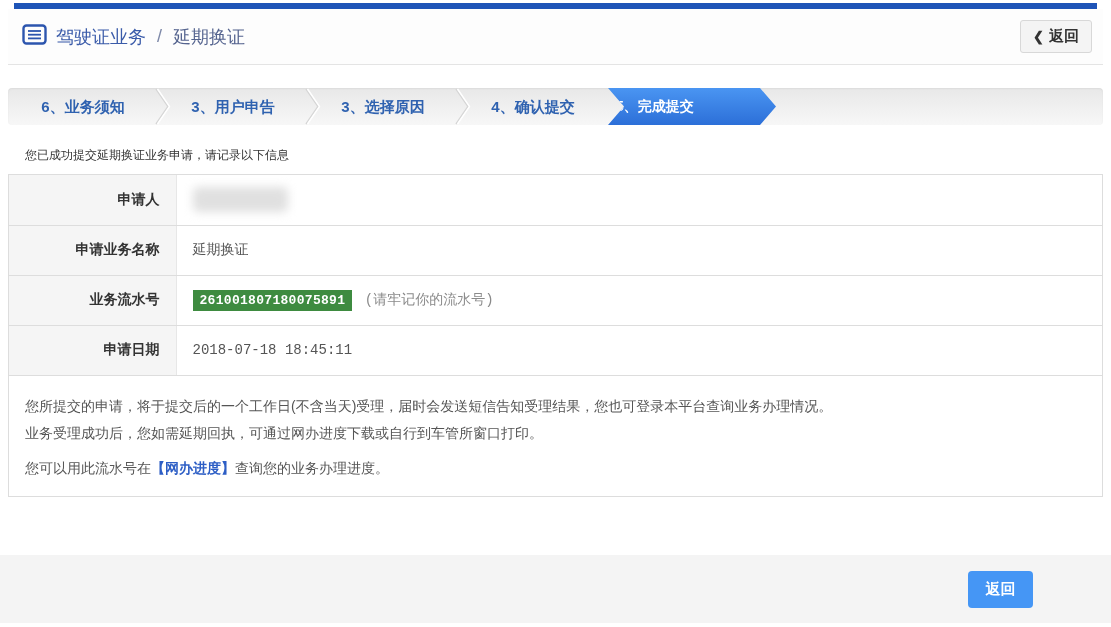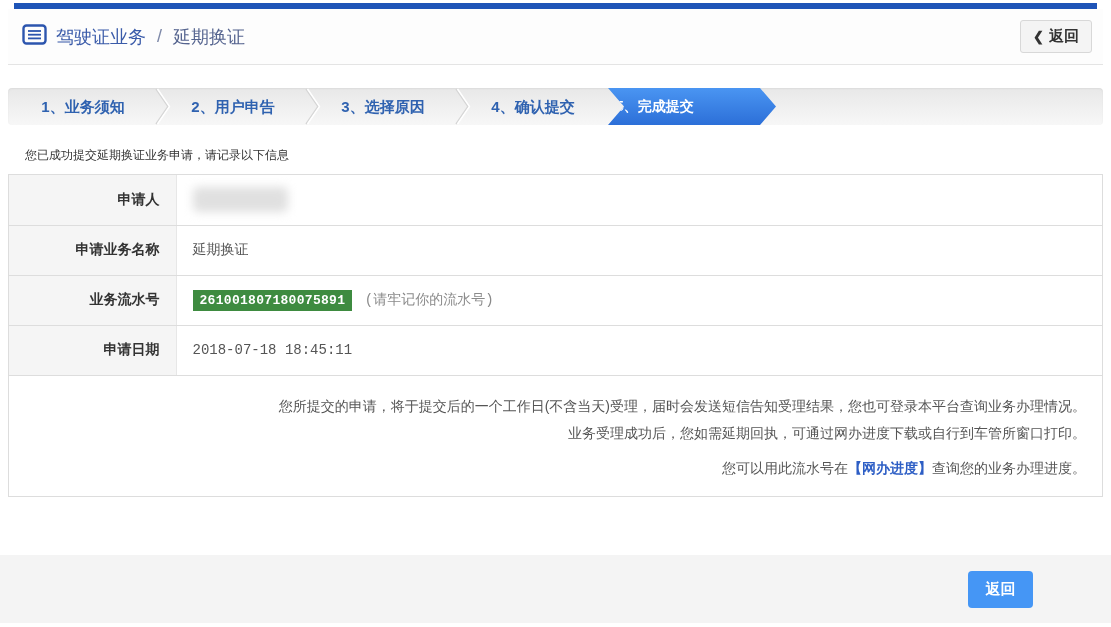--- a/index.html
+++ b/index.html
@@ -48,21 +48,21 @@
     border-bottom:1px solid #ddd; border-right:1px solid #e7e7e7; }
   .info-table td { height:50px; padding-left:16px; font-size:14px; color:#555;
     border-bottom:1px solid #ddd; vertical-align:middle; }
   .redacted { width:95px; height:25px; background:#e0e0e0; border-radius:5px;
     filter:blur(5px); }
   .serial-badge { display:inline-block; background:var(--serial-green,#3e8b40);
     color:#fff; font-weight:bold; font-size:13px; padding:3px 7px; letter-spacing:0.3px; }
   .serial-note { color:#8a8a8a; margin-left:4px; }
 
   .notes { padding:17px 16px 14px; font-size:14px; color:#555; }
-  .notes p { line-height:27px;text-align:right; }
+  .notes p { line-height:27px; }
   .progress-note { margin-top:8px; }
   .progress-link { color:var(--link-blue,#2d5ec5); font-weight:bold; text-decoration:none;
     cursor:pointer; }
 
   
   .footer-band { position:absolute; left:0; right:0; top:552px; height:68px;
     background:#f4f4f4; }
   .return-btn { position:absolute; right:78px; top:16px; width:65px; height:37px;
     background:var(--button-blue,#4596f5); color:#fff; border:none; border-radius:4px;
     font-size:15px; font-weight:600; cursor:pointer; font-family:inherit; }
@@ -88,22 +88,22 @@
       <span class="title-sep">/</span>
       <span class="title-secondary">延期换证</span>
     </div>
     <button class="back-btn">
       <span class="back-chevron">❮</span>
       <span>返回</span>
     </button>
   </div>
 
   <div class="stepbar">
-    <div class="step">1、业务须知</div>
-    <div class="step">2、用户申告</div>
+    <div class="step">6、业务须知</div>
+    <div class="step">3、用户申告</div>
     <div class="step">3、选择原因</div>
     <div class="step">4、确认提交</div>
     <svg class="step-divider" style="left:146px" width="18" height="37">
       <path d="M2 1 L14 18.5 L2 36" fill="none" stroke="#d6d6d6" stroke-width="1.5"></path>
       <path d="M3.5 1 L15.5 18.5 L3.5 36" fill="none" stroke="#ffffff" stroke-width="1.5"></path>
     </svg>
     <svg class="step-divider" style="left:296px" width="18" height="37">
       <path d="M2 1 L14 18.5 L2 36" fill="none" stroke="#d6d6d6" stroke-width="1.5"></path>
       <path d="M3.5 1 L15.5 18.5 L3.5 36" fill="none" stroke="#ffffff" stroke-width="1.5"></path>
     </svg>

